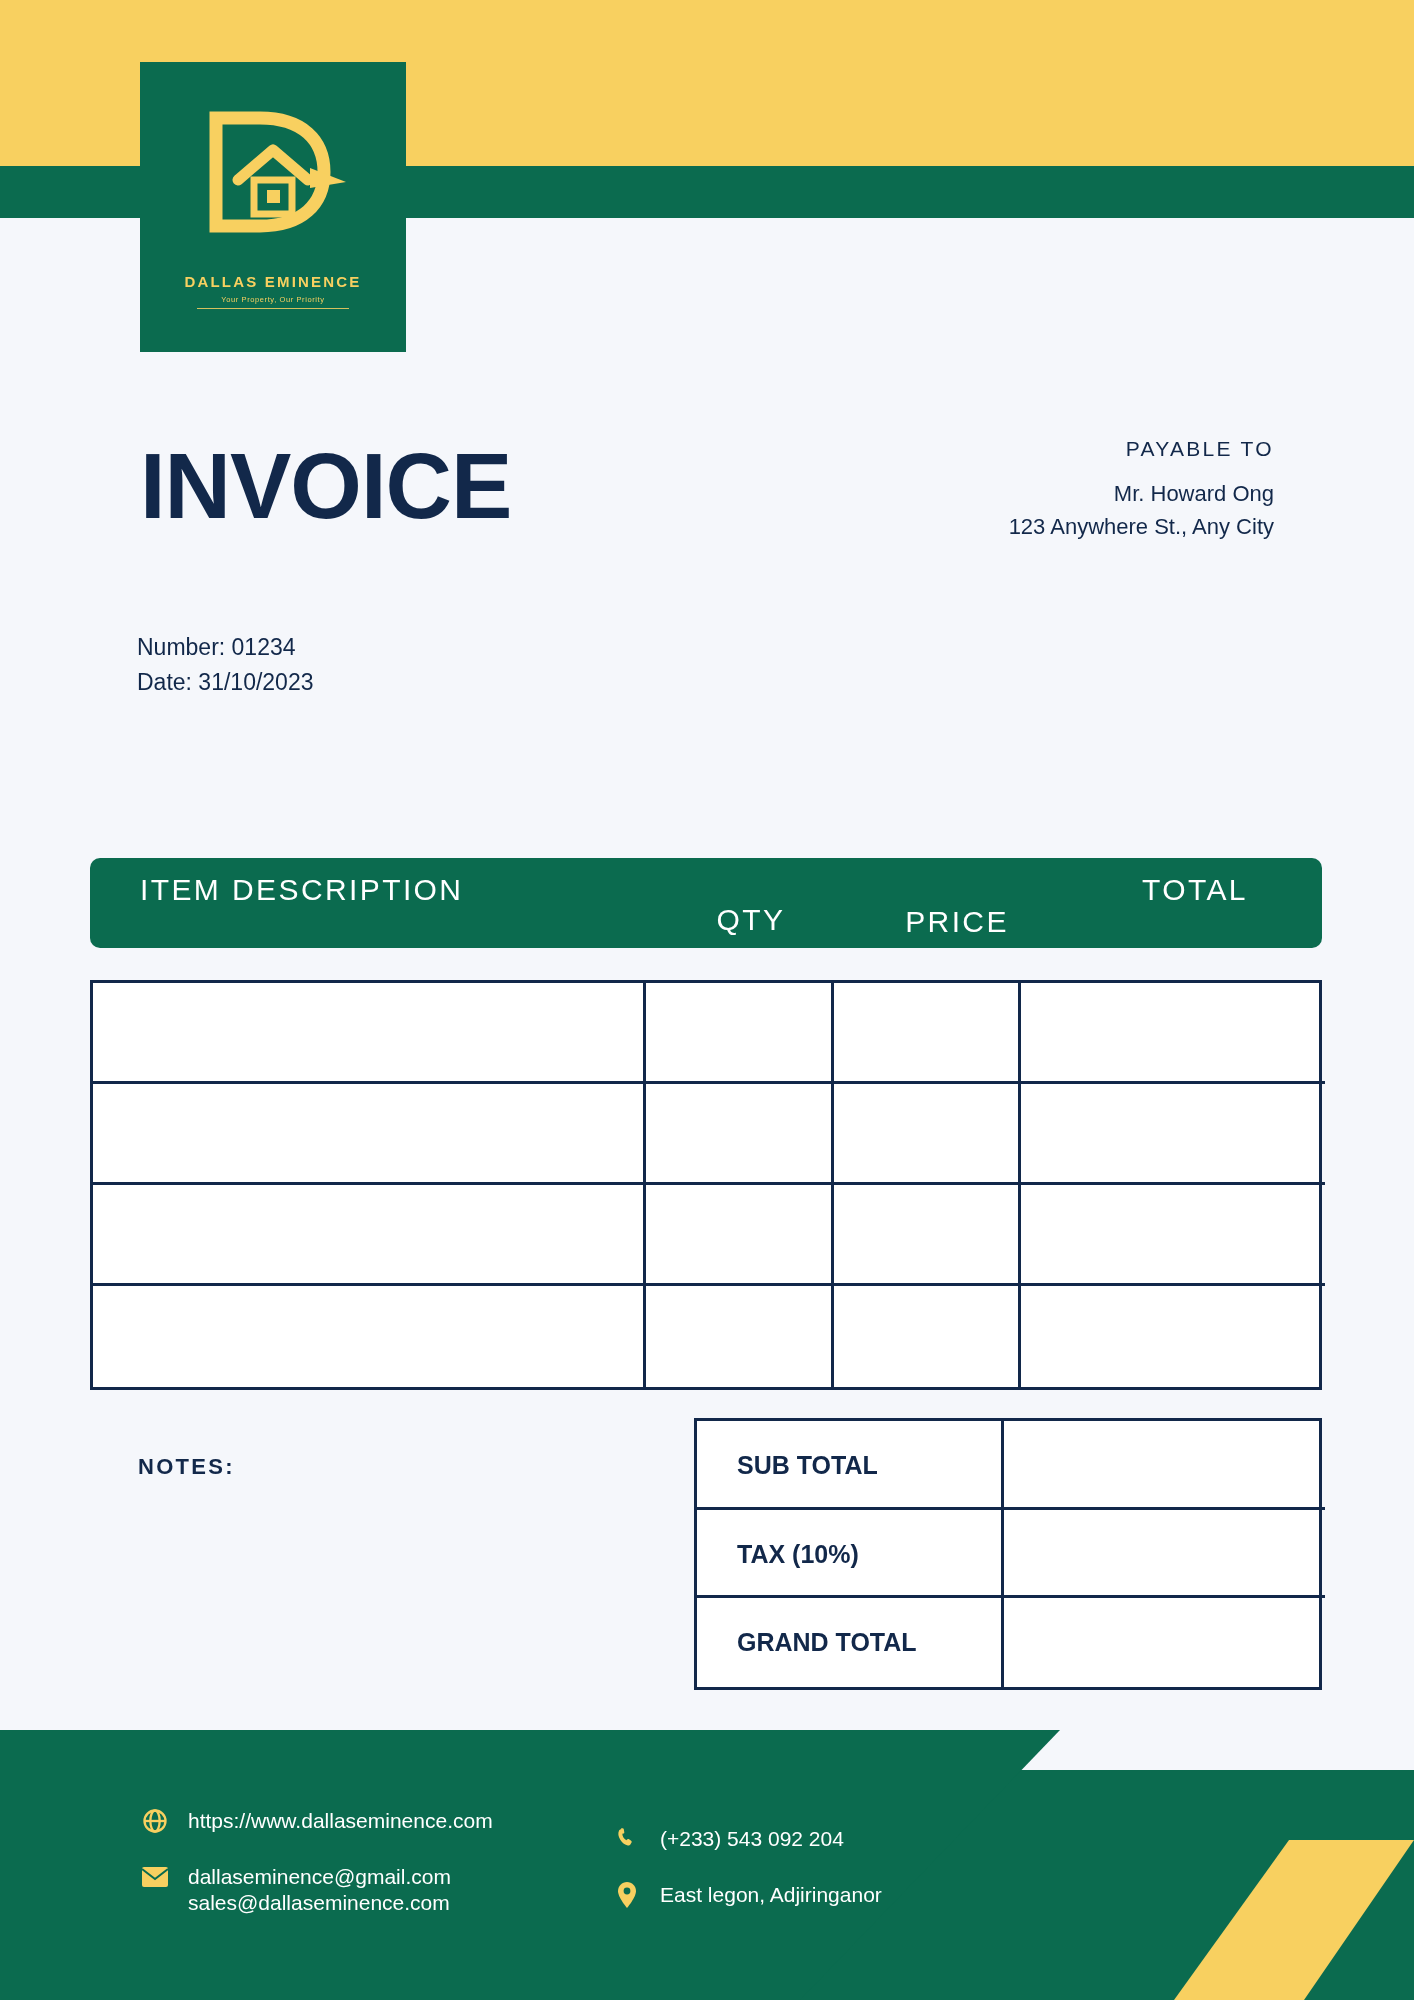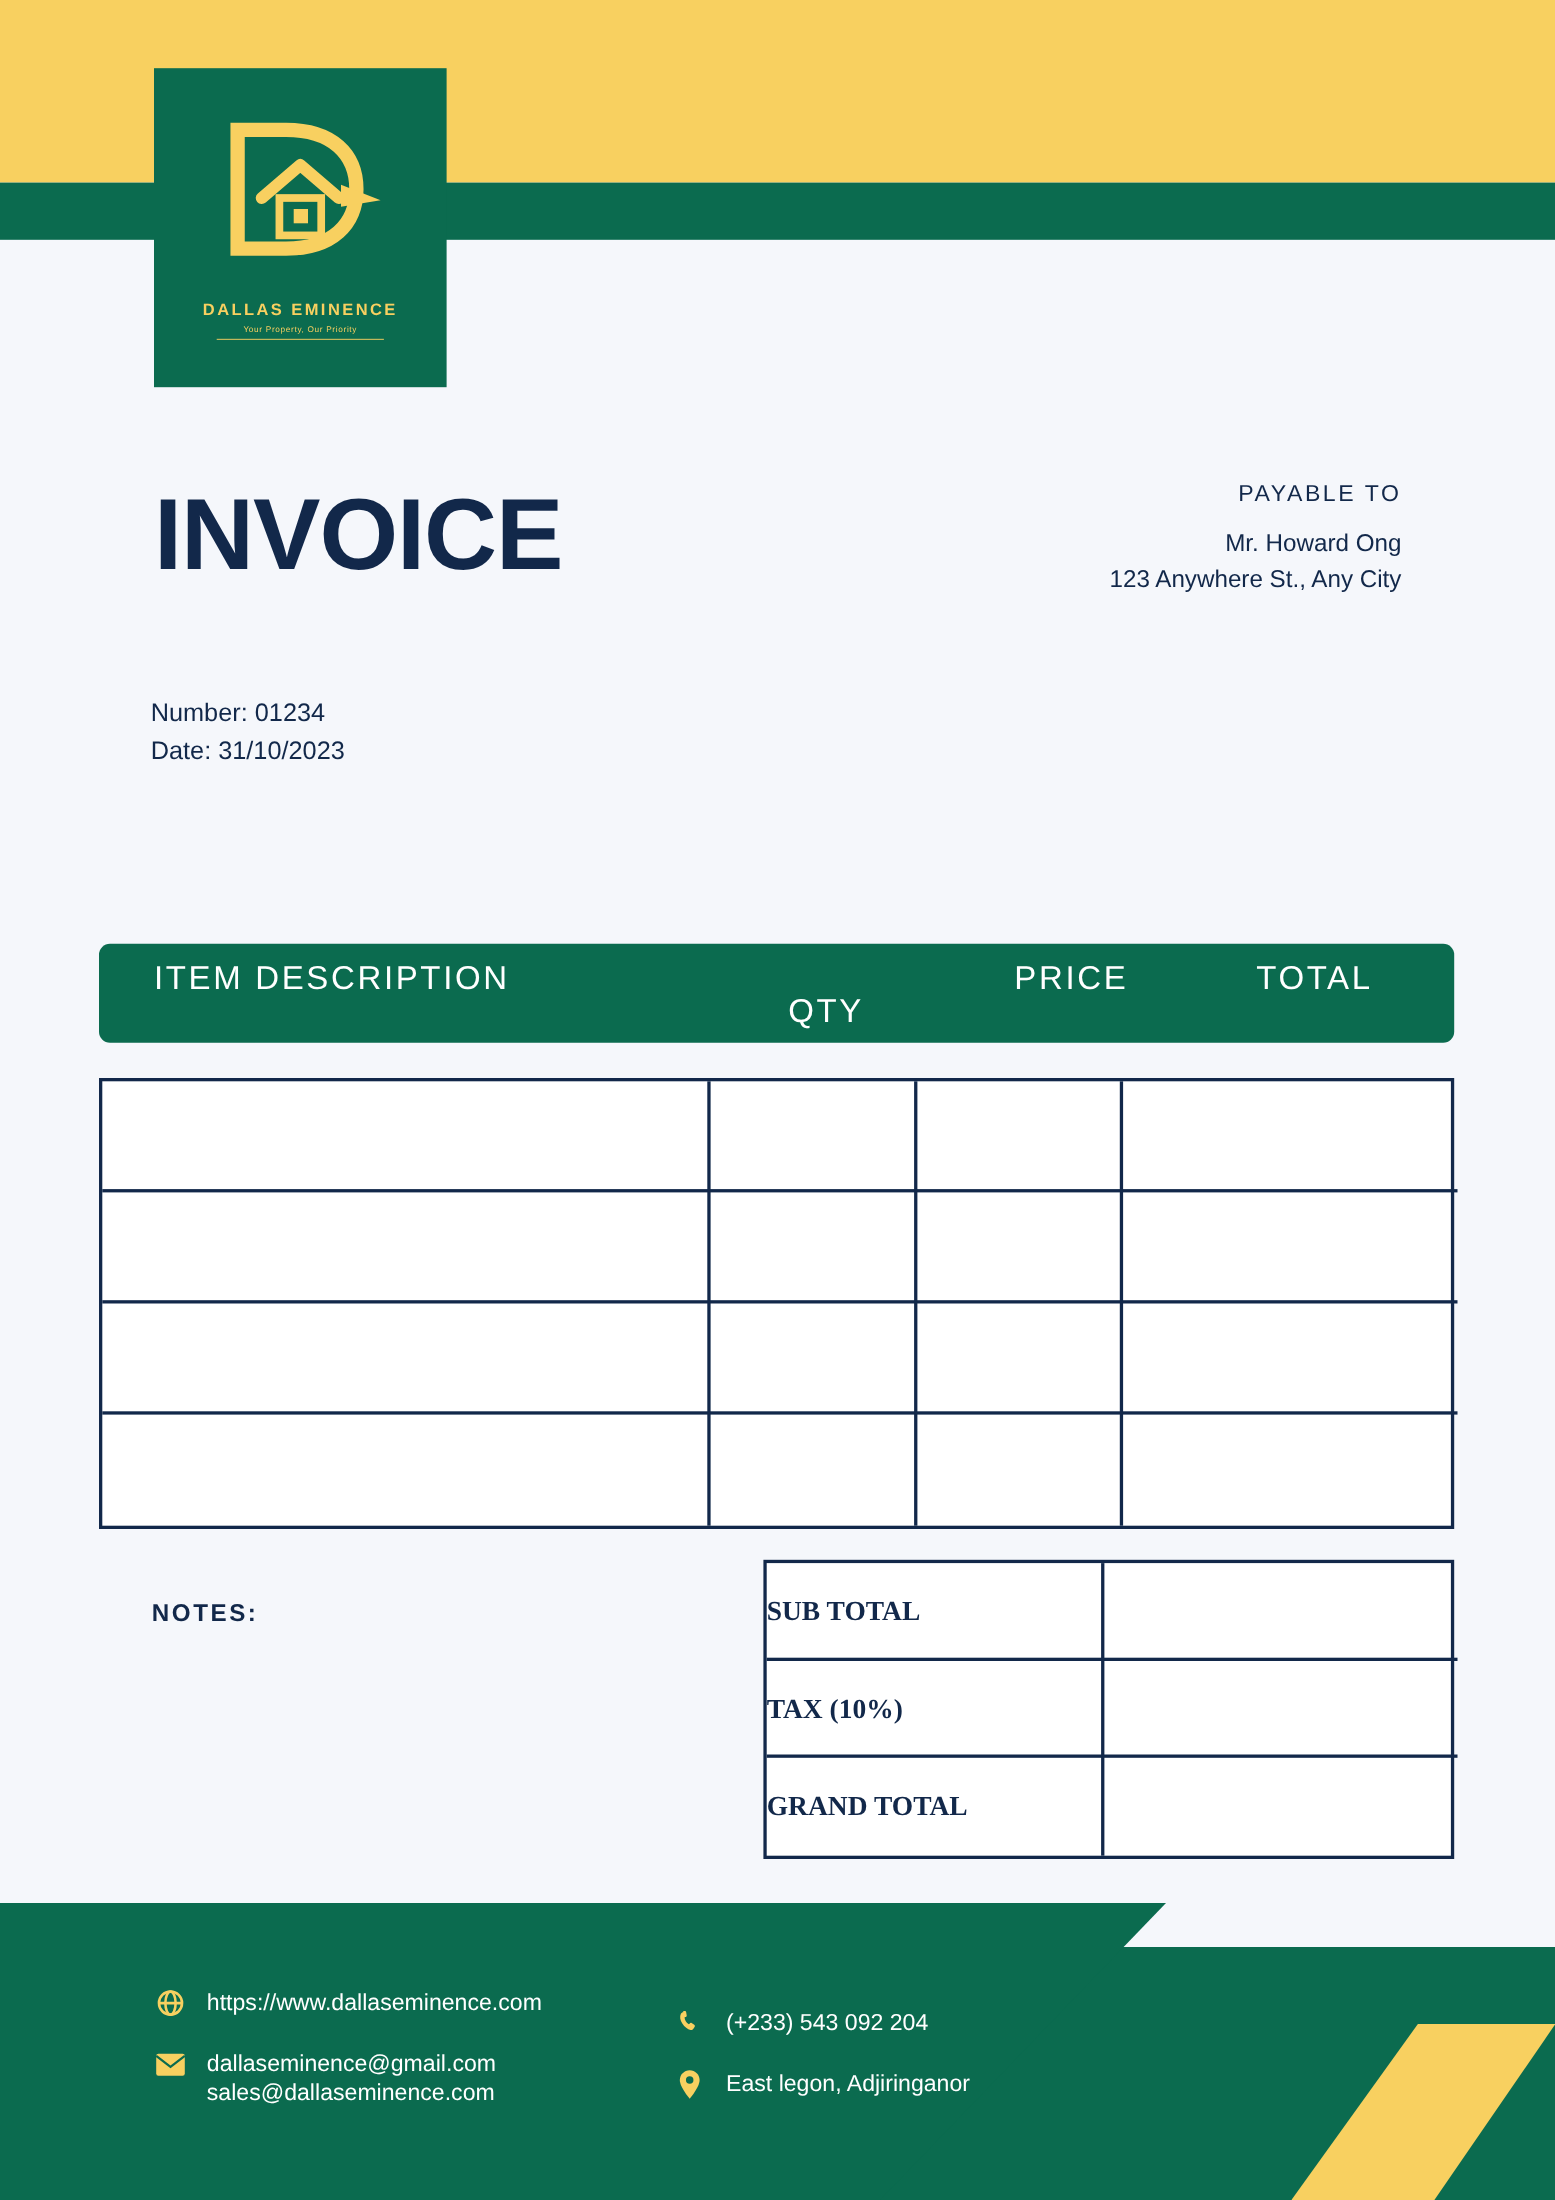--- a/index.html
+++ b/index.html
@@ -121,21 +121,21 @@
   }
   .th {
     position: absolute;
     top: 0; height: 64px;
     display: flex; align-items: center;
     font-size: 30px; font-weight: normal;
     letter-spacing: 2.4px;
   }
   .th-desc  { left: 50px; }
   .th-qty   { left: 566px; width: 190px; justify-content: center; margin-top: 30px; }
-  .th-price { left: 789px; width: 190px; justify-content: center; }
+  .th-price { left: 772px; width: 190px; justify-content: center; margin-top: 32px; }
   .th-total { left: 1010px; width: 190px; justify-content: center; }
 
   .grid {
     position: absolute;
     top: 980px; left: 90px;
     width: 1232px; height: 410px;
     border: 3px solid #12284a;
     background: #ffffff;
   }
   .grid .row-line {
@@ -171,23 +171,23 @@
   }
   .totals .tcol-line {
     position: absolute;
     top: 0; left: 304px; width: 3px; height: 266px;
     background: #12284a;
   }
   .tlabel {
     position: absolute;
     left: 0; width: 304px; height: 89px;
     display: flex; align-items: center;
+    padding-left: 40px;
     font-size: 25px; font-weight: bold;
     color: #12284a;
-    font-family: Liberation Serif, serif;
   }
 
   
   .footer {
     position: absolute;
     bottom: 0; left: 0;
     width: 1414px; height: 270px;
     overflow: hidden;
   }
   .footer-green {

